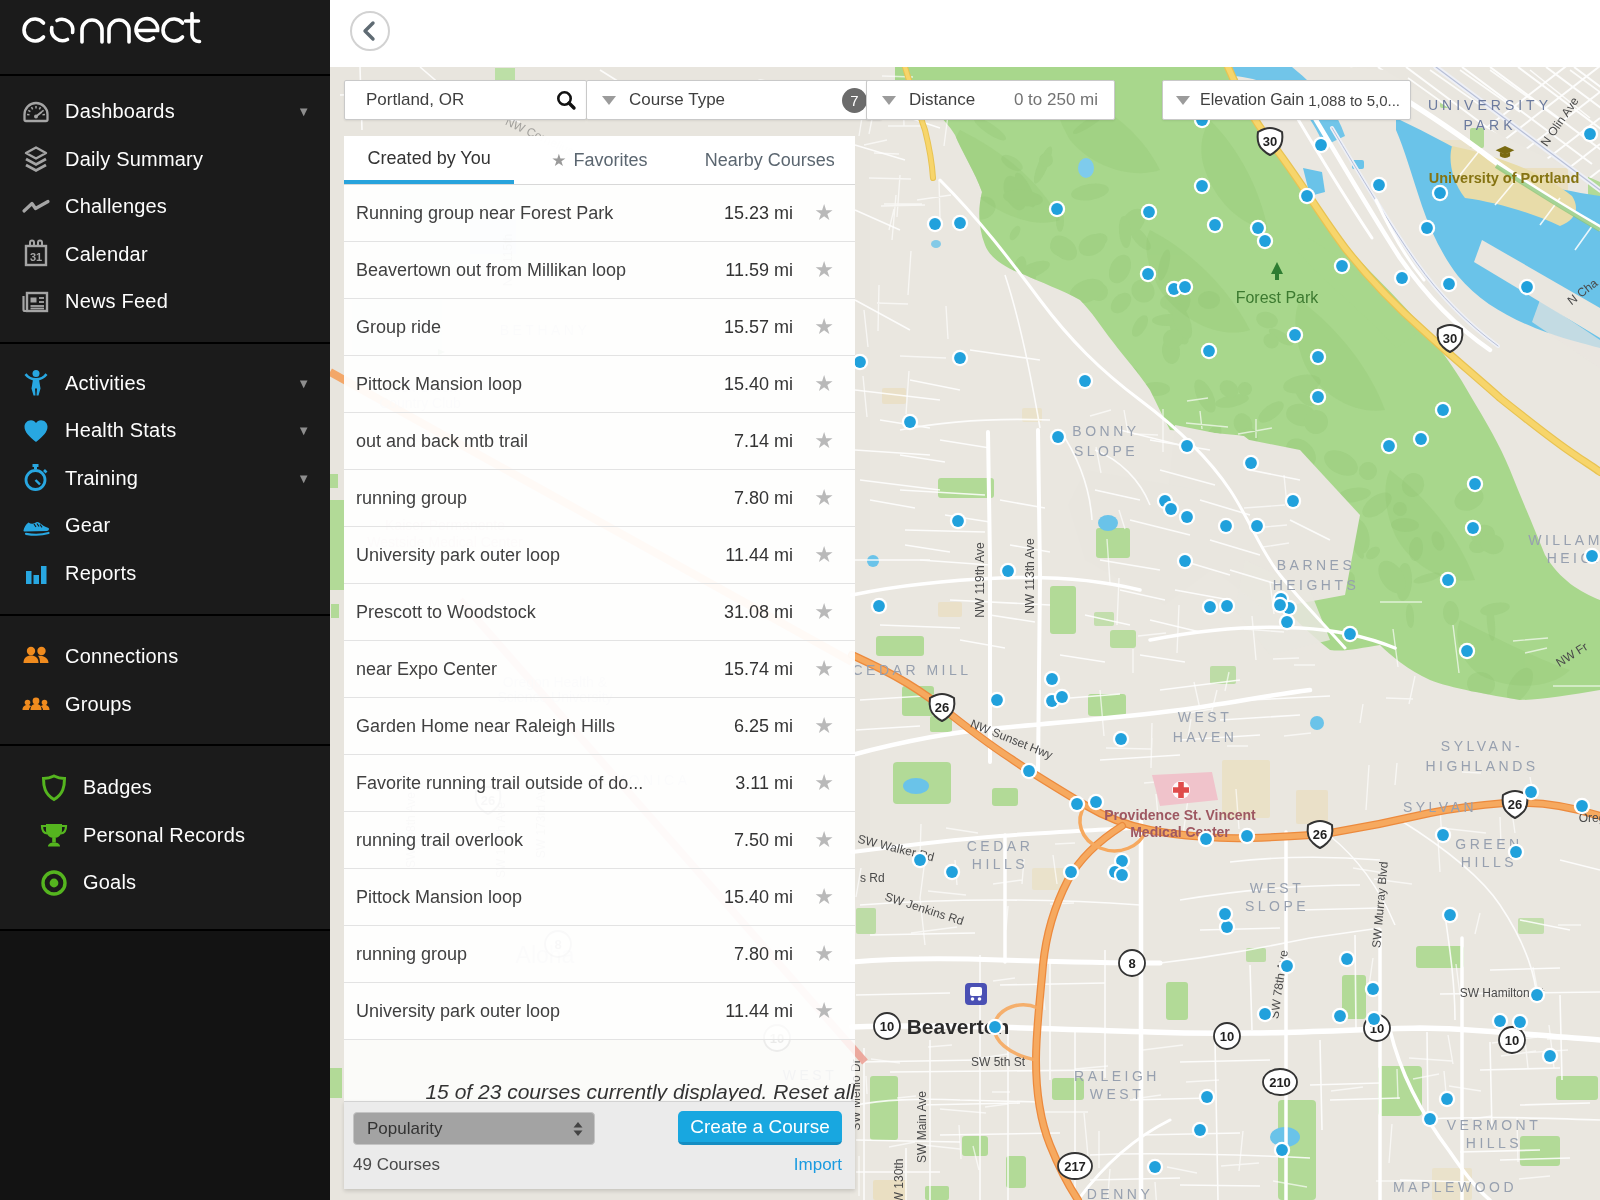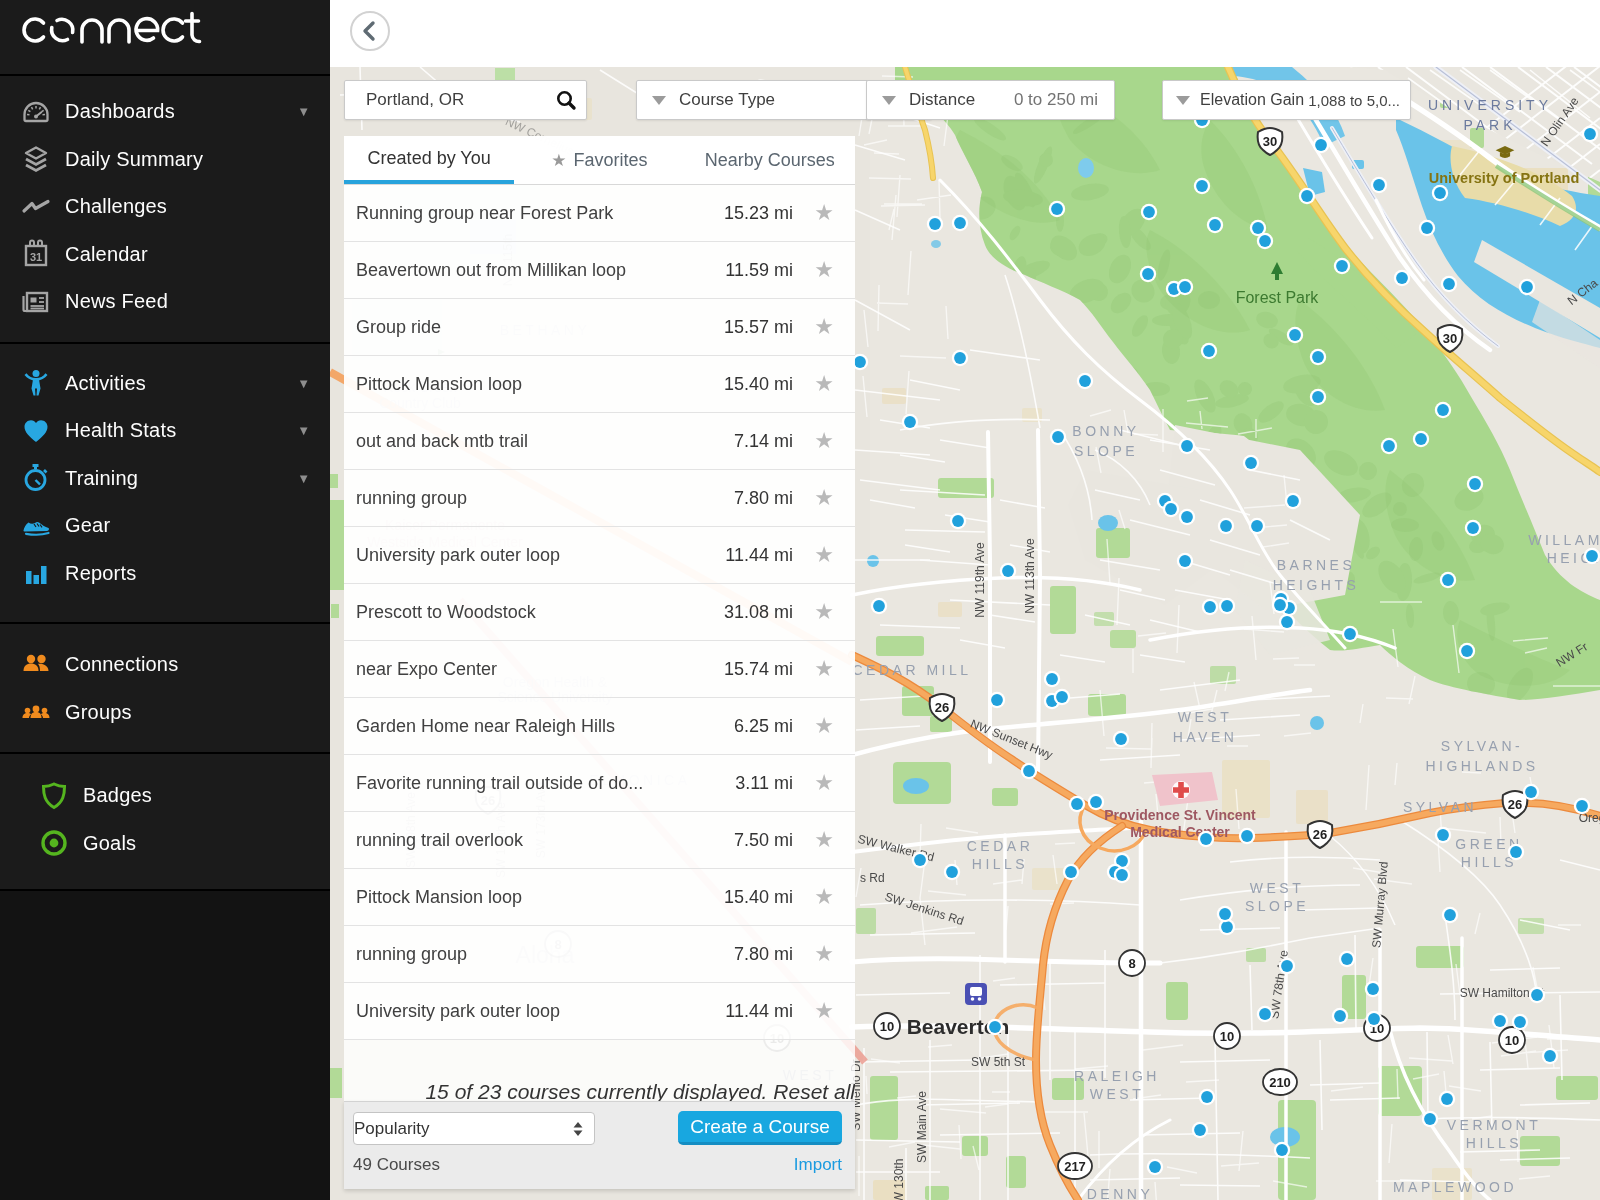--- a/index.html
+++ b/index.html
@@ -25,21 +25,21 @@
   .tabs { display:flex; background:rgba(255,255,255,0.985); border-bottom:1px solid #d8d8d8; height:49px; }
   .tab { flex:1; display:flex; align-items:center; justify-content:center; font-size:18px; color:#5b6670; position:relative; }
   .tab.active { color:#333; border-bottom:4px solid #28a3dc; }
   .row { display:flex; align-items:center; height:57px; background:rgba(255,255,255,0.94); border-bottom:1px solid #e3e3e3; font-size:18px; color:#404040; }
   .row .nm { margin-left:12px; flex:1; white-space:nowrap; overflow:hidden; }
   .row .di { width:110px; text-align:right; color:#333; }
   .row .st { width:62px; text-align:center; color:#b9b9b9; font-size:22px; }
   .gap { height:61px; background:rgba(255,255,255,0.82); overflow:hidden; text-align:right;font-style:italic; }
   .gap .t { font-size:21px; color:#333; margin-top:40px; }
   .pfooter { background:#ebebeb; border-top:1px solid #d2d2d2; height:88px; position:relative; box-shadow:0 2px 4px rgba(0,0,0,0.15); }
-  .sel { position:absolute; left:9px; top:10px; width:242px; height:33px; background:#ffffff; border:1px solid #c4c4c4; border-radius:4px; font-size:17px; color:#333; line-height:31px; }
+  .sel { position:absolute; left:9px; top:10px; width:242px; height:33px; background:#a3a3a3; border:1px solid #c4c4c4; border-radius:4px; font-size:17px; color:#333; line-height:31px; padding-left:13px; }
   .cbtn { position:absolute; right:13px; top:9px; width:164px; height:34px; background:#18a7e0; border-bottom:3px solid #148dc2; border-radius:5px; color:#fff; font-size:19px; text-align:center; line-height:32px; }
   .f49 { position:absolute; left:9px; bottom:14px; font-size:17px; color:#4a4a4a; }
   .fimp { position:absolute; right:13px; bottom:14px; font-size:17px; color:#1a9be0; }
 </style>
 </head>
 <body>
 
 <svg class="map" viewBox="330 67 1270 1133" width="1270" height="1133">
   <rect x="330" y="67" width="1270" height="1133" fill="#eae7e0"></rect>
   <rect x="330" y="67" width="540" height="1133" fill="#e8e5de"></rect>
@@ -717,21 +717,21 @@
   </div>
 </div>
 
 <div class="fbox" style="left:344px; width:243px;">
   <span style="margin-left:21px;">Portland, OR</span>
   <svg style="position:absolute;right:9px;" width="22" height="22" viewBox="0 0 22 22">
       <circle cx="9.5" cy="9.5" r="6.2" fill="none" stroke="#111" stroke-width="2.6"></circle>
       <line x1="14" y1="14" x2="19" y2="19" stroke="#111" stroke-width="3.4" stroke-linecap="round"></line>
     </svg>
 </div>
-<div class="fbox" style="left:636px; width:296px;">
+<div class="fbox" style="left:586px; width:296px;">
   <div class="tri" style="margin-left:15px;"></div>
     <span>Course Type</span>
   <div style="position:absolute;right:14px;width:25px;height:25px;border-radius:50%;background:#6b6b6b;color:#fff;font-size:15px;text-align:center;line-height:25px;">7</div>
 </div>
 <div class="fbox" style="left:866px; width:249px;">
   <div class="tri" style="margin-left:15px;"></div>
     <span>Distance</span>
   <span style="position:absolute;right:16px;color:#737373;">0 to 250 mi</span>
 </div>
 <div class="fbox" style="left:1126px; width:249px; font-size:16px;margin-left:36px;">
@@ -907,21 +907,21 @@
             <path d="M9.5,10.5 h6 v5 h-6 Z" fill="#a5a5a5"></path>
             <line x1="18" y1="11" x2="23" y2="11" stroke="#a5a5a5" stroke-width="1.8"></line>
             <line x1="18" y1="15" x2="23" y2="15" stroke="#a5a5a5" stroke-width="1.8"></line>
             <line x1="9.5" y1="19" x2="23" y2="19" stroke="#a5a5a5" stroke-width="1.8"></line>
             <line x1="9.5" y1="21.5" x2="23" y2="21.5" stroke="#a5a5a5" stroke-width="1.8"></line>
           </svg>
         </span>
         <span class="txt">News Feed</span>
       </div>
   </div>
-  <div class="sb-sec" style="padding:16px 0 25px;">
+  <div class="sb-sec" style="padding:16px 0 17px;">
     <div class="mi">
         <span class="ic">
           <svg width="30" height="30" viewBox="0 0 30 30">
             <circle cx="15" cy="5.5" r="3.5" fill="#28a7e1"></circle>
             <path d="M3.5,7 C6,10.5 10,12.5 15,12.5 C20,12.5 24,10.5 26.5,7 L24.5,5.2 C22,8.5 19,10 15,10 C11,10 8,8.5 5.5,5.2 Z" fill="#28a7e1"></path>
             <path d="M12,11.5 h6 l1.5,9 -2,7 h-2 l0.5,-7 h-2 l0.5,7 h-2 l-2,-7 Z" fill="#28a7e1"></path>
           </svg>
         </span>
         <span class="txt">Activities</span>
         <span class="chev">▼</span>
@@ -1000,20 +1000,31 @@
         <span class="ic">
           <svg width="30" height="30" viewBox="0 0 30 30">
             <path d="M15,3 C11,5 8,5.5 4.5,5.5 C4.5,13 5.5,21 15,26.5 C24.5,21 25.5,13 25.5,5.5 C22,5.5 19,5 15,3 Z" fill="none" stroke="#55b51f" stroke-width="3"></path>
           </svg>
         </span>
         <span class="txt">Badges</span>
       </div>
     <div class="mi">
         <span class="ic">
           <svg width="30" height="30" viewBox="0 0 30 30">
+            <path d="M7,4 L23,4 L23,10 C23,14.5 19.5,18 15,18 C10.5,18 7,14.5 7,10 Z" fill="#55b51f"></path>
+            <path d="M7,6 L3,6 C3,10 4.5,13 8,13.5 M23,6 L27,6 C27,10 25.5,13 22,13.5" fill="none" stroke="#55b51f" stroke-width="2.2"></path>
+            <rect x="13.2" y="17.5" width="3.6" height="5" fill="#55b51f"></rect>
+            <path d="M9,26.5 C9,24 11.5,22.5 15,22.5 C18.5,22.5 21,24 21,26.5 Z" fill="#55b51f"></path>
+          </svg>
+        </span>
+        <span class="txt">Personal Records</span>
+      </div>
+    <div class="mi">
+        <span class="ic">
+          <svg width="30" height="30" viewBox="0 0 30 30">
             <circle cx="15" cy="15" r="11" fill="none" stroke="#55b51f" stroke-width="3.4"></circle>
             <circle cx="15" cy="15" r="4.4" fill="#55b51f"></circle>
           </svg>
         </span>
         <span class="txt">Goals</span>
       </div>
   </div>
 </div>
 
 </body></html>

